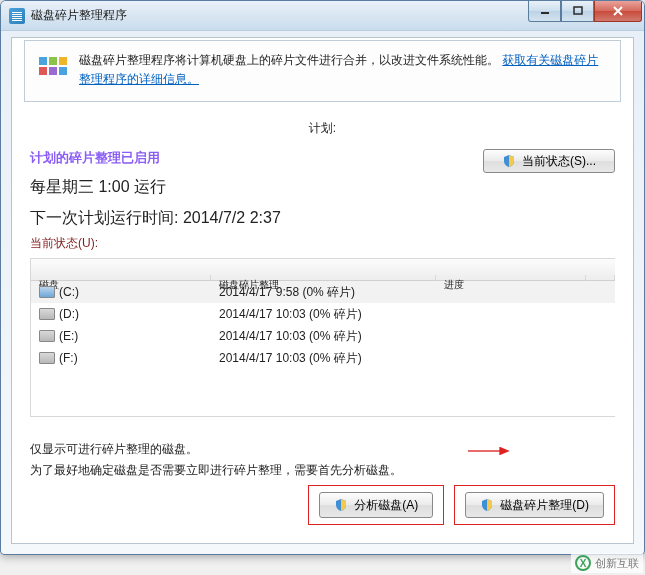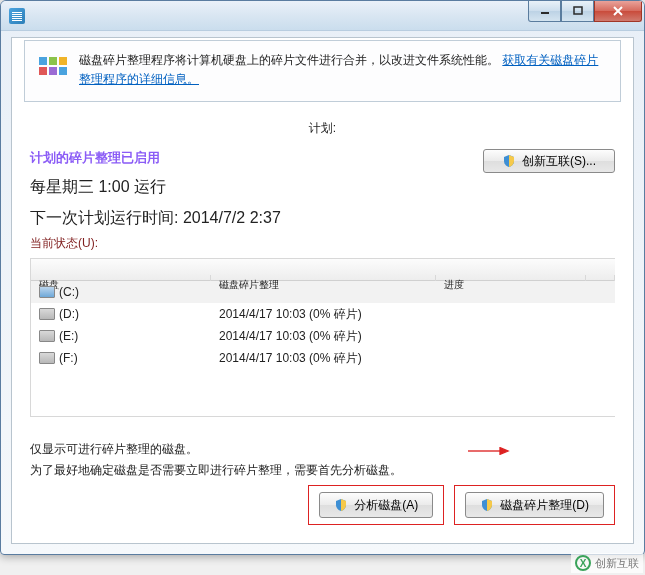--- a/index.html
+++ b/index.html
@@ -154,20 +154,21 @@
   display:inline-flex; align-items:center; justify-content:center;
   font-weight:bold; color:#3aa35a; font-size:10px;
 }
 </style>
 </head>
 <body>
 
 <div class="window">
   <div class="titlebar">
     <span class="titlebar-icon"></span>
+    <span class="title-text">磁盘碎片整理程序</span>
     <div class="win-controls">
       <div class="win-btn min">
         <svg width="10" height="10">
             <rect x="1" y="6" width="8" height="2" fill="#2a2a2a"></rect>
           </svg>
       </div>
       <div class="win-btn max">
         <svg width="10" height="10">
             <rect x="1" y="1" width="8" height="7" fill="none" stroke="#2a2a2a" stroke-width="1.5"></rect>
           </svg>
@@ -210,37 +211,38 @@
             <span>下一次计划运行时间:</span>
             <span>2014/7/2 2:37</span>
           </div>
         </div>
         <div>
           <button class="btn">
             <svg class="shield" viewBox="0 0 14 14">
               <path d="M7 1 L12 3 V7 C12 10 9.5 12.5 7 13 C4.5 12.5 2 10 2 7 V3 Z" fill="#3e8fd4"></path>
               <path d="M7 1 L12 3 V7 C12 10 9.5 12.5 7 13 Z" fill="#f6c94a"></path>
             </svg>
-            <span>创新互联(S)...</span>
+            <span>当前状态(S)...</span>
           </button>
         </div>
       </div>
 
       <div class="status-label">当前状态(U):</div>
 
       <div class="table">
         <div class="thead">
           <div class="th col-disk">磁盘</div>
           <div class="th col-last">磁盘碎片整理</div>
           <div class="th col-prog">进度</div>
           <div class="th col-extra"></div>
         </div>
         <div class="tbody" id="tbody">
             <div class="tr selected">
               <div class="td col-disk"><span class="disk-icon c"></span><span>(C:)</span></div>
+              <div class="td col-last">2014/4/17 9:58 (0% 碎片)</div>
               <div class="td col-prog"></div>
             </div>
             <div class="tr">
               <div class="td col-disk"><span class="disk-icon"></span><span>(D:)</span></div>
               <div class="td col-last">2014/4/17 10:03 (0% 碎片)</div>
               <div class="td col-prog"></div>
             </div>
             <div class="tr">
               <div class="td col-disk"><span class="disk-icon"></span><span>(E:)</span></div>
               <div class="td col-last">2014/4/17 10:03 (0% 碎片)</div>

